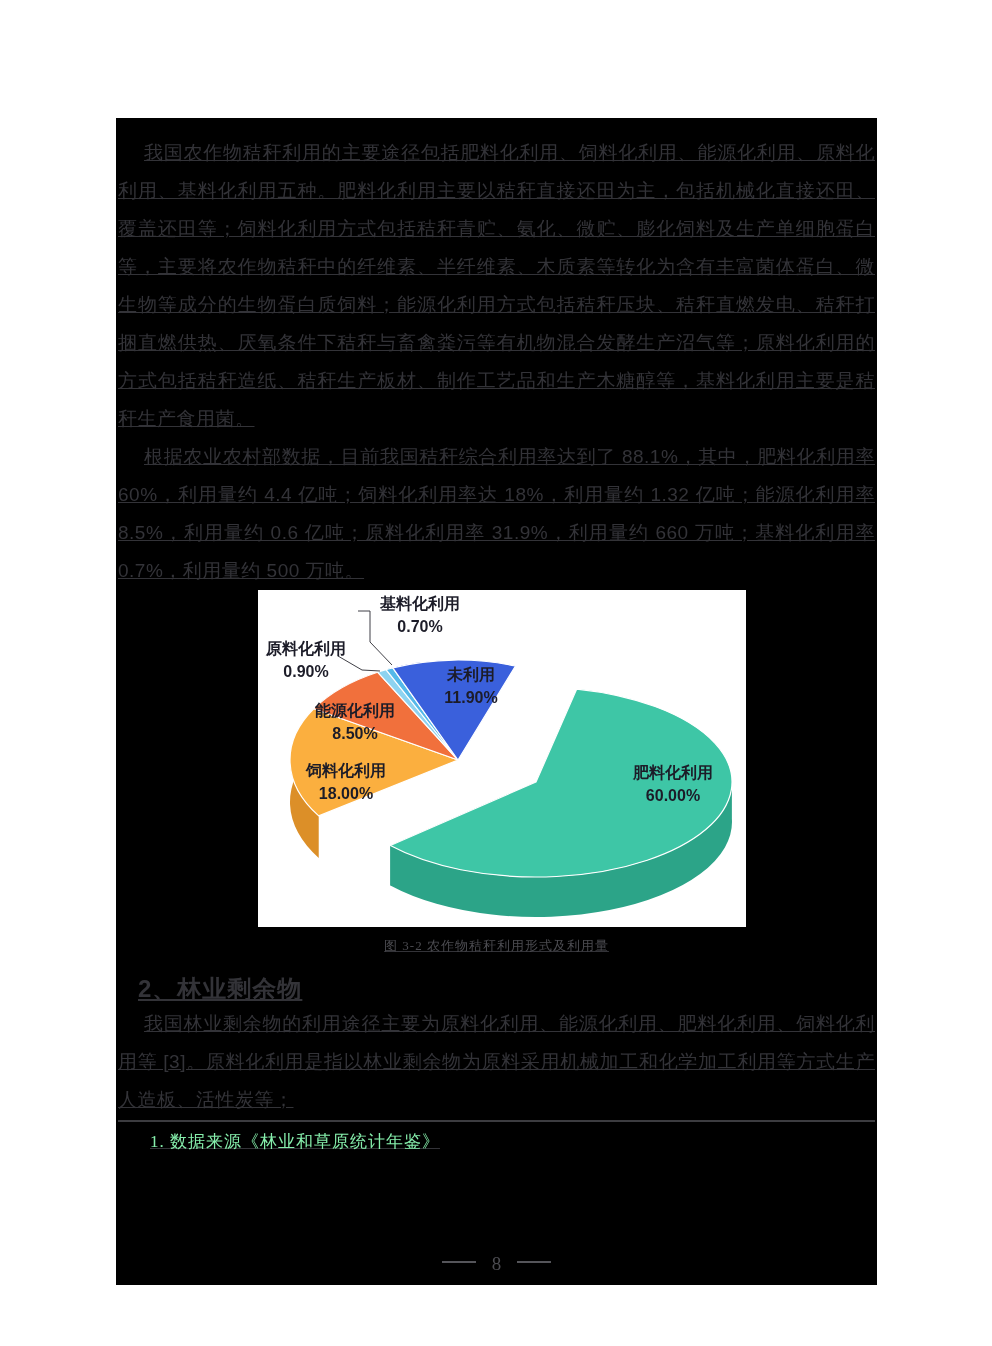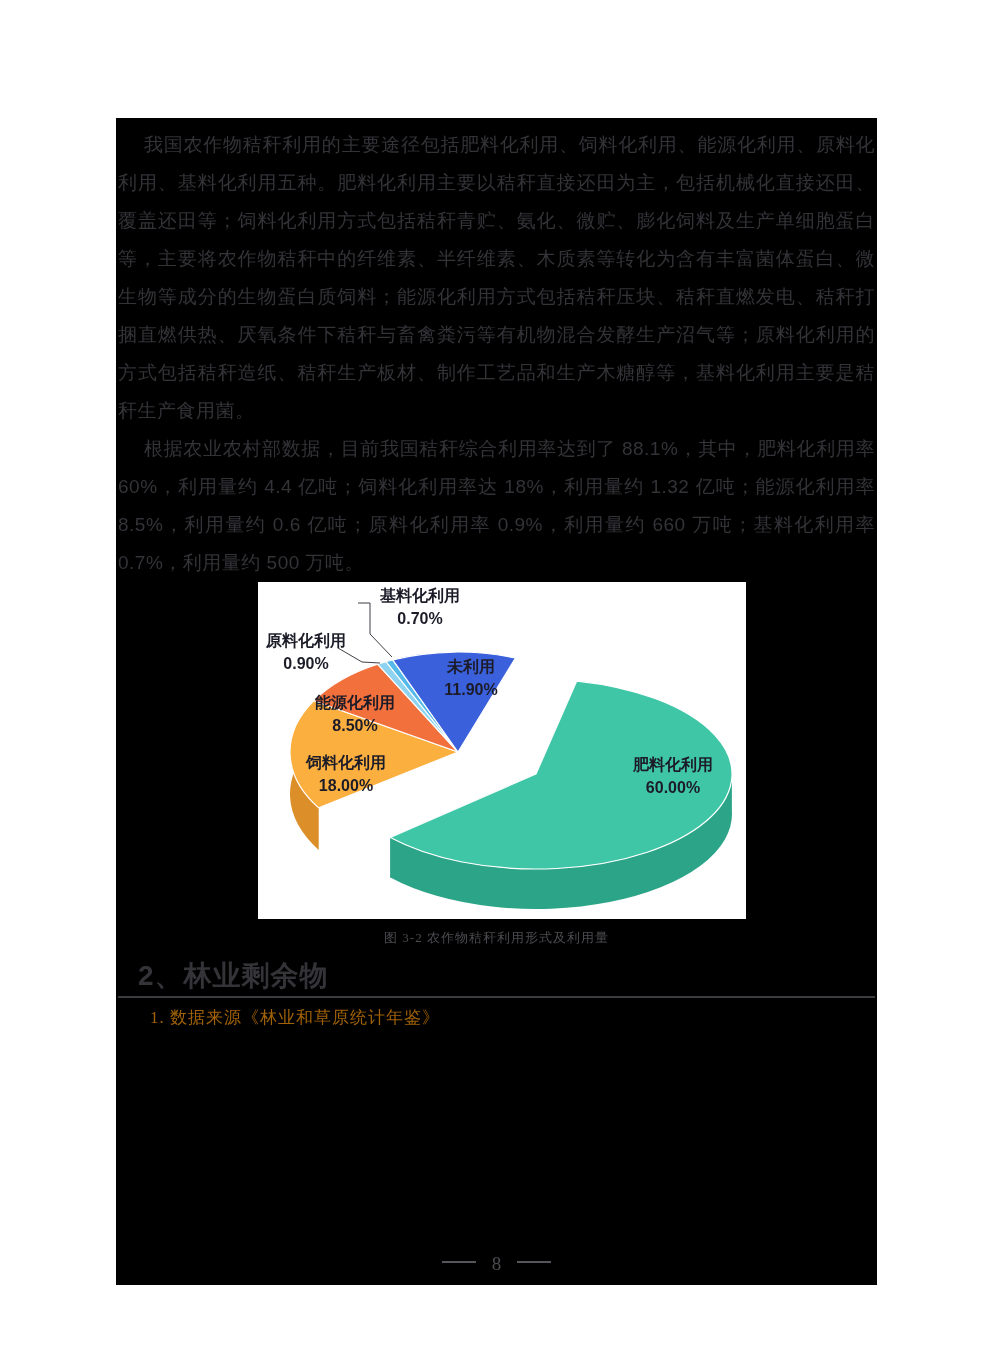--- a/index.html
+++ b/index.html
@@ -5,50 +5,50 @@
   html,body{margin:0;padding:0;}
   body{
     width:992px;height:1346px;position:relative;overflow:hidden;
     background:#ffffff;
     font-family:"Liberation Sans","DejaVu Sans",sans-serif;
   }
   .content-box{
     position:absolute;left:116px;top:118px;width:761px;height:1167px;
     background:#000000;color:#333338;
   }
-  .col{padding:8px 2px;}
+  .col{padding:16px 2px;text-decoration:underline;}
   p.body{
     font-size:19px;line-height:38px;margin:0;color:#333338;
     text-align:justify;text-indent:26px;letter-spacing:0.5px;
   }
   .p1{margin-top:-4px;}
   .p2{margin-top:-14px;}
   .p3{margin-top:22px;}
   .p4{margin-top:-5px;}
   sup.fnmark{font-size:12px;line-height:0;vertical-align:super;}
   .chart-box{
     margin:0 0 0 140px;width:488px;height:337px;background:#ffffff;
   }
   .chart-box svg{display:block;width:488px;height:337px;}
   .caption{
     margin-top:10px;text-align:center;
     font-family:"Liberation Serif","DejaVu Serif",serif;
     font-size:13px;color:#4b4b50;letter-spacing:1px;
   }
   .heading{
-    margin-top:10px;padding-left:20px;
-    font-size:28px;font-weight:bold;color:#333338;letter-spacing:1px;
+    margin-top:18px;padding-left:20px;
+    font-size:24px;font-weight:bold;color:#333338;letter-spacing:1px;
   }
   .fn-sep{
     margin-top:1px;width:757px;border-top:2px solid #3c3c40;height:0;
   }
   .footnote{
     margin-top:8px;padding-left:32px;
     font-family:"Liberation Serif","DejaVu Serif",serif;
-    font-size:17px;color:#a16207;letter-spacing:1px;
+    font-size:17px;color:#86efac;letter-spacing:1px;
   }
   .page-footer{
     position:absolute;left:0;bottom:10px;width:100%;text-align:center;
   }
   .page-footer .dash{
     display:inline-block;width:34px;height:2px;background:#55555a;
     vertical-align:middle;margin:0 16px 4px 16px;
   }
   .page-footer .pagenum{
     font-family:"Liberation Serif","DejaVu Serif",serif;
@@ -57,21 +57,21 @@
 </style>
 </head>
 <body>
 
 <div class="page">
   <div class="content-box">
     <div class="col">
 
       <p class="body p1">我国农作物秸秆利用的主要途径包括肥料化利用、饲料化利用、能源化利用、原料化利用、基料化利用五种。肥料化利用主要以秸秆直接还田为主，包括机械化直接还田、覆盖还田等；饲料化利用方式包括秸秆青贮、氨化、微贮、膨化饲料及生产单细胞蛋白等，主要将农作物秸秆中的纤维素、半纤维素、木质素等转化为含有丰富菌体蛋白、微生物等成分的生物蛋白质饲料；能源化利用方式包括秸秆压块、秸秆直燃发电、秸秆打捆直燃供热、厌氧条件下秸秆与畜禽粪污等有机物混合发酵生产沼气等；原料化利用的方式包括秸秆造纸、秸秆生产板材、制作工艺品和生产木糖醇等，基料化利用主要是秸秆生产食用菌。</p>
 
-      <p class="body p2">根据农业农村部数据，目前我国秸秆综合利用率达到了 88.1%，其中，肥料化利用率 60%，利用量约 4.4 亿吨；饲料化利用率达 18%，利用量约 1.32 亿吨；能源化利用率 8.5%，利用量约 0.6 亿吨；原料化利用率 0.9%，利用量约 660 万吨；基料化利用率 0.7%，利用量约 500 万吨。</p>
+      <p class="body p2">根据农业农村部数据，目前我国秸秆综合利用率达到了 88.1%，其中，肥料化利用率 60%，利用量约 4.4 亿吨；饲料化利用率达 18%，利用量约 1.32 亿吨；能源化利用率 8.5%，利用量约 0.6 亿吨；原料化利用率 31.9%，利用量约 660 万吨；基料化利用率 0.7%，利用量约 500 万吨。</p>
 
       <div class="chart-box">
         <svg id="pieSvg" viewBox="0 0 488 337">
             <rect x="0" y="0" width="488" height="337" fill="#ffffff"></rect>
             <path d="M 60.72168781075305 225.9192903470747 A 168 100 0 0 1 55.69473731564838 118.79571351294284 L 55.69473731564838 160.79571351294283 A 168 100 0 0 0 60.72168781075305 267.9192903470747 Z" fill="#DC8F28"></path>
             <path d="M 55.69473731564838 118.79571351294284 A 168 100 0 0 1 119.57976786597816 82.20170245720192 L 119.57976786597816 124.20170245720192 A 168 100 0 0 0 55.69473731564838 160.79571351294283 Z" fill="#D4532A"></path>
             <path d="M 119.57976786597816 82.20170245720192 A 168 100 0 0 1 128.04486383725694 79.63654740841332 L 128.04486383725694 121.63654740841332 A 168 100 0 0 0 119.57976786597816 124.20170245720192 Z" fill="#6FB8DC"></path>
             <path d="M 128.04486383725694 79.63654740841332 A 168 100 0 0 1 134.7892755924356 77.84076099574293 L 134.7892755924356 119.84076099574293 A 168 100 0 0 0 128.04486383725694 121.63654740841332 Z" fill="#3E9CCB"></path>
             <path d="M 134.7892755924356 77.84076099574293 A 168 100 0 0 1 165.07083594261633 72.18523992661945 L 165.07083594261633 114.18523992661945 A 168 100 0 0 0 134.7892755924356 119.84076099574293 Z" fill="#2843BC"></path>
             <path d="M 200 170 L 60.72168781075305 225.9192903470747 A 168 100 0 0 1 55.69473731564838 118.79571351294284 Z" fill="#FBAF3F" stroke="#ffffff" stroke-width="1.2" stroke-linejoin="round"></path>
@@ -92,20 +92,21 @@
             <text x="162" y="19" text-anchor="middle" font-size="16" font-weight="bold" fill="#1c1c28" font-family="&quot;Liberation Sans&quot;,&quot;DejaVu Sans&quot;,sans-serif"><tspan x="162" dy="0">基料化利用</tspan><tspan x="162" dy="23">0.70%</tspan></text>
             <text x="213" y="90" text-anchor="middle" font-size="16" font-weight="bold" fill="#1c1c28" font-family="&quot;Liberation Sans&quot;,&quot;DejaVu Sans&quot;,sans-serif"><tspan x="213" dy="0">未利用</tspan><tspan x="213" dy="23">11.90%</tspan></text>
           </svg>
       </div>
 
       <div class="caption">图 3-2 农作物秸秆利用形式及利用量</div>
 
       <div class="heading">2、林业剩余物</div>
 
 
+      <p class="body p4">我国林业剩余物的利用途径主要为原料化利用、能源化利用、肥料化利用、饲料化利用等 [3]。原料化利用是指以林业剩余物为原料采用机械加工和化学加工利用等方式生产人造板、活性炭等；</p>
 
       <div class="fn-sep"></div>
 
       <div class="footnote">1. 数据来源《林业和草原统计年鉴》</div>
     </div>
 
     <div class="page-footer">
       <span class="dash"></span><span class="pagenum">8</span><span class="dash"></span>
     </div>
   </div>

